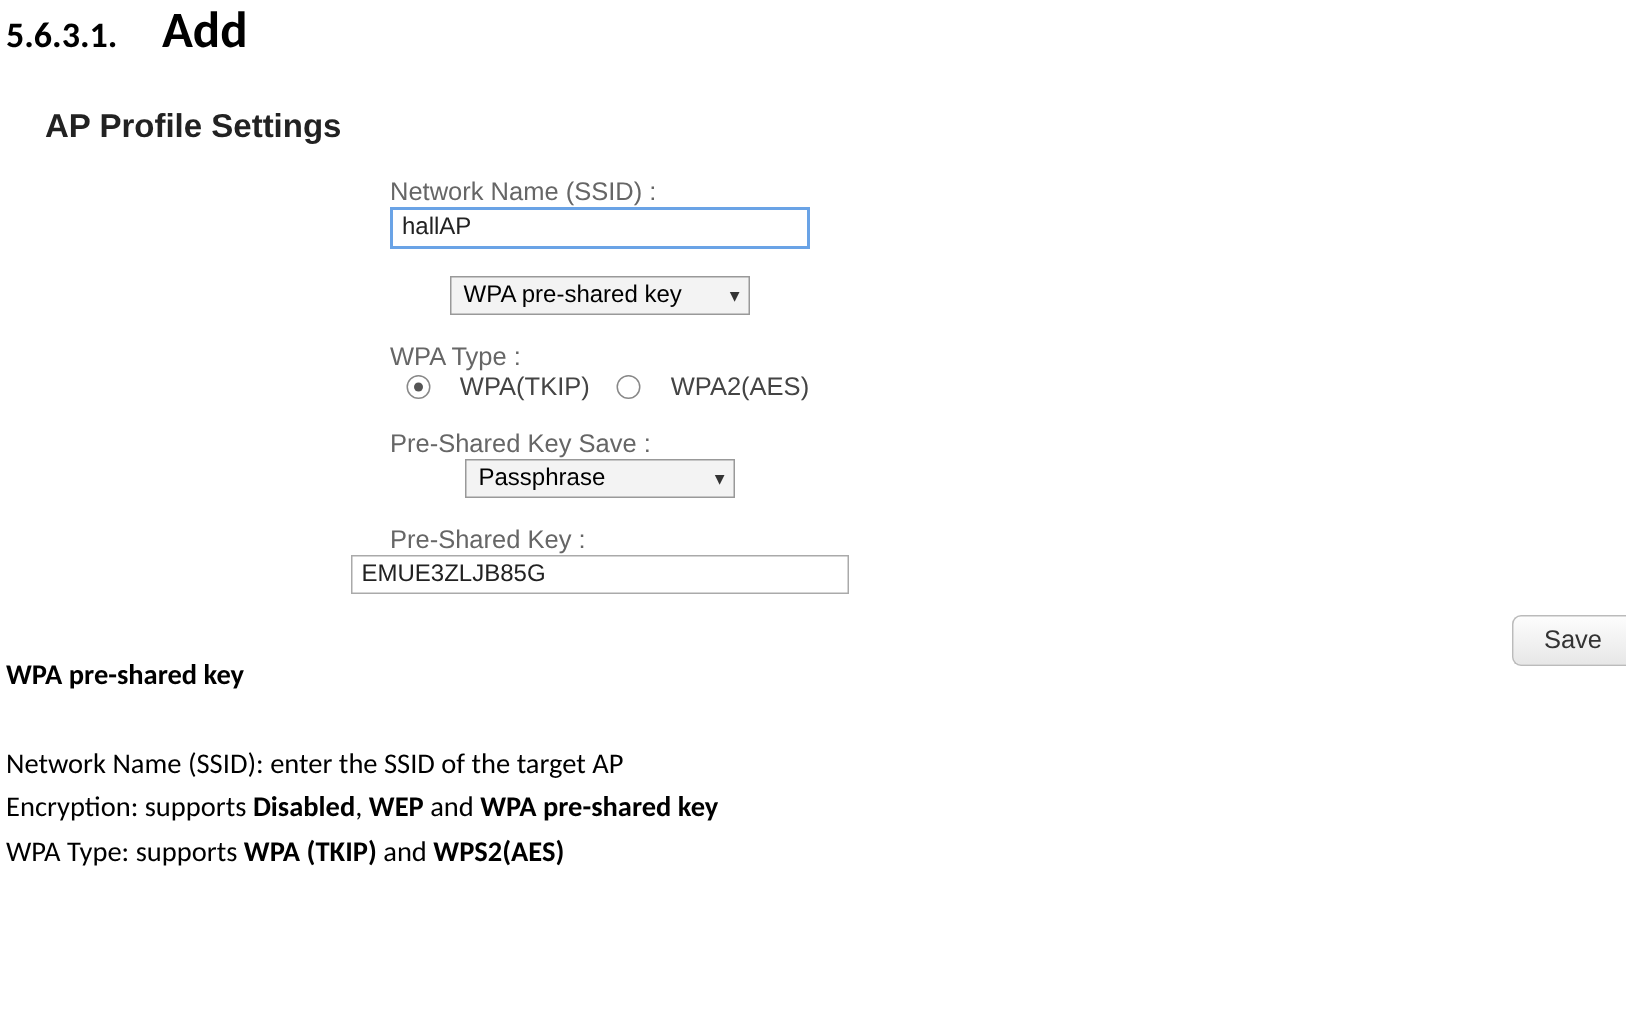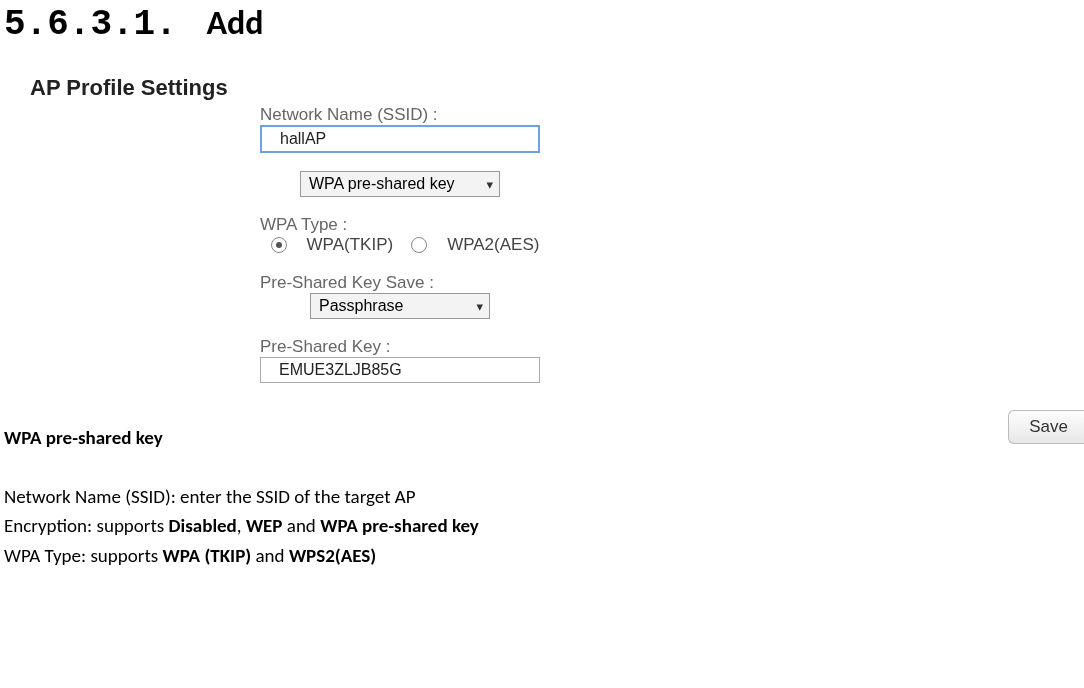--- a/index.html
+++ b/index.html
@@ -6,72 +6,71 @@
     margin: 0;
     padding: 0;
     font-family: Calibri, Arial, sans-serif;
     color: #000;
     width: 1084px;
     height: 688px;
     position: relative;
     overflow: hidden;
   }
   .section-number {
-    font-size: 36px;
+    font-size: 24px;
     font-weight: bold;
     margin: 4px 0 0 4px;
     display: inline-block;
-    font-family: Liberation Mono, monospace;
   }
   .section-title {
     font-size: 34px;
     font-weight: bold;
     display: inline-block;
     margin-left: 26px;
   }
   .screenshot {
     margin: 30px 0 0 30px;
     width: 740px;
     position: relative;
   }
   .panel-title {
     font-family: Arial, Helvetica, sans-serif;
     font-size: 22px;
     font-weight: bold;
     color: #222;
-    margin-bottom: 4px;
+    margin-bottom: 21px;
   }
   .form-row {
     display: flex;
     align-items: center;
     margin-bottom: 18px;
     flex-direction: column;
   }
   .form-label {
     width: 280px;
     font-family: Arial, Helvetica, sans-serif;
     font-size: 17px;
     color: #666;
   }
   .text-input {
     font-family: Arial, Helvetica, sans-serif;
     font-size: 16px;
-    padding: 3px 18px;
+    padding: 3px 6px;
     border: 1px solid #999;
     background: #fff;
     color: #222;
     box-sizing: border-box;
   }
   .text-input.ssid {
     border: 2px solid #6aa3e6;
     width: 280px;
     outline: none;
   }
   .text-input.psk {
-    width: 280px;
+    width: 332px;
     border: 1px solid #aaa;
   }
   .select-box {
     font-family: Arial, Helvetica, sans-serif;
     font-size: 16px;
     border: 1px solid #999;
     background: #f3f3f3;
     padding: 3px 24px 3px 8px;
     position: relative;
     display: inline-flex;

